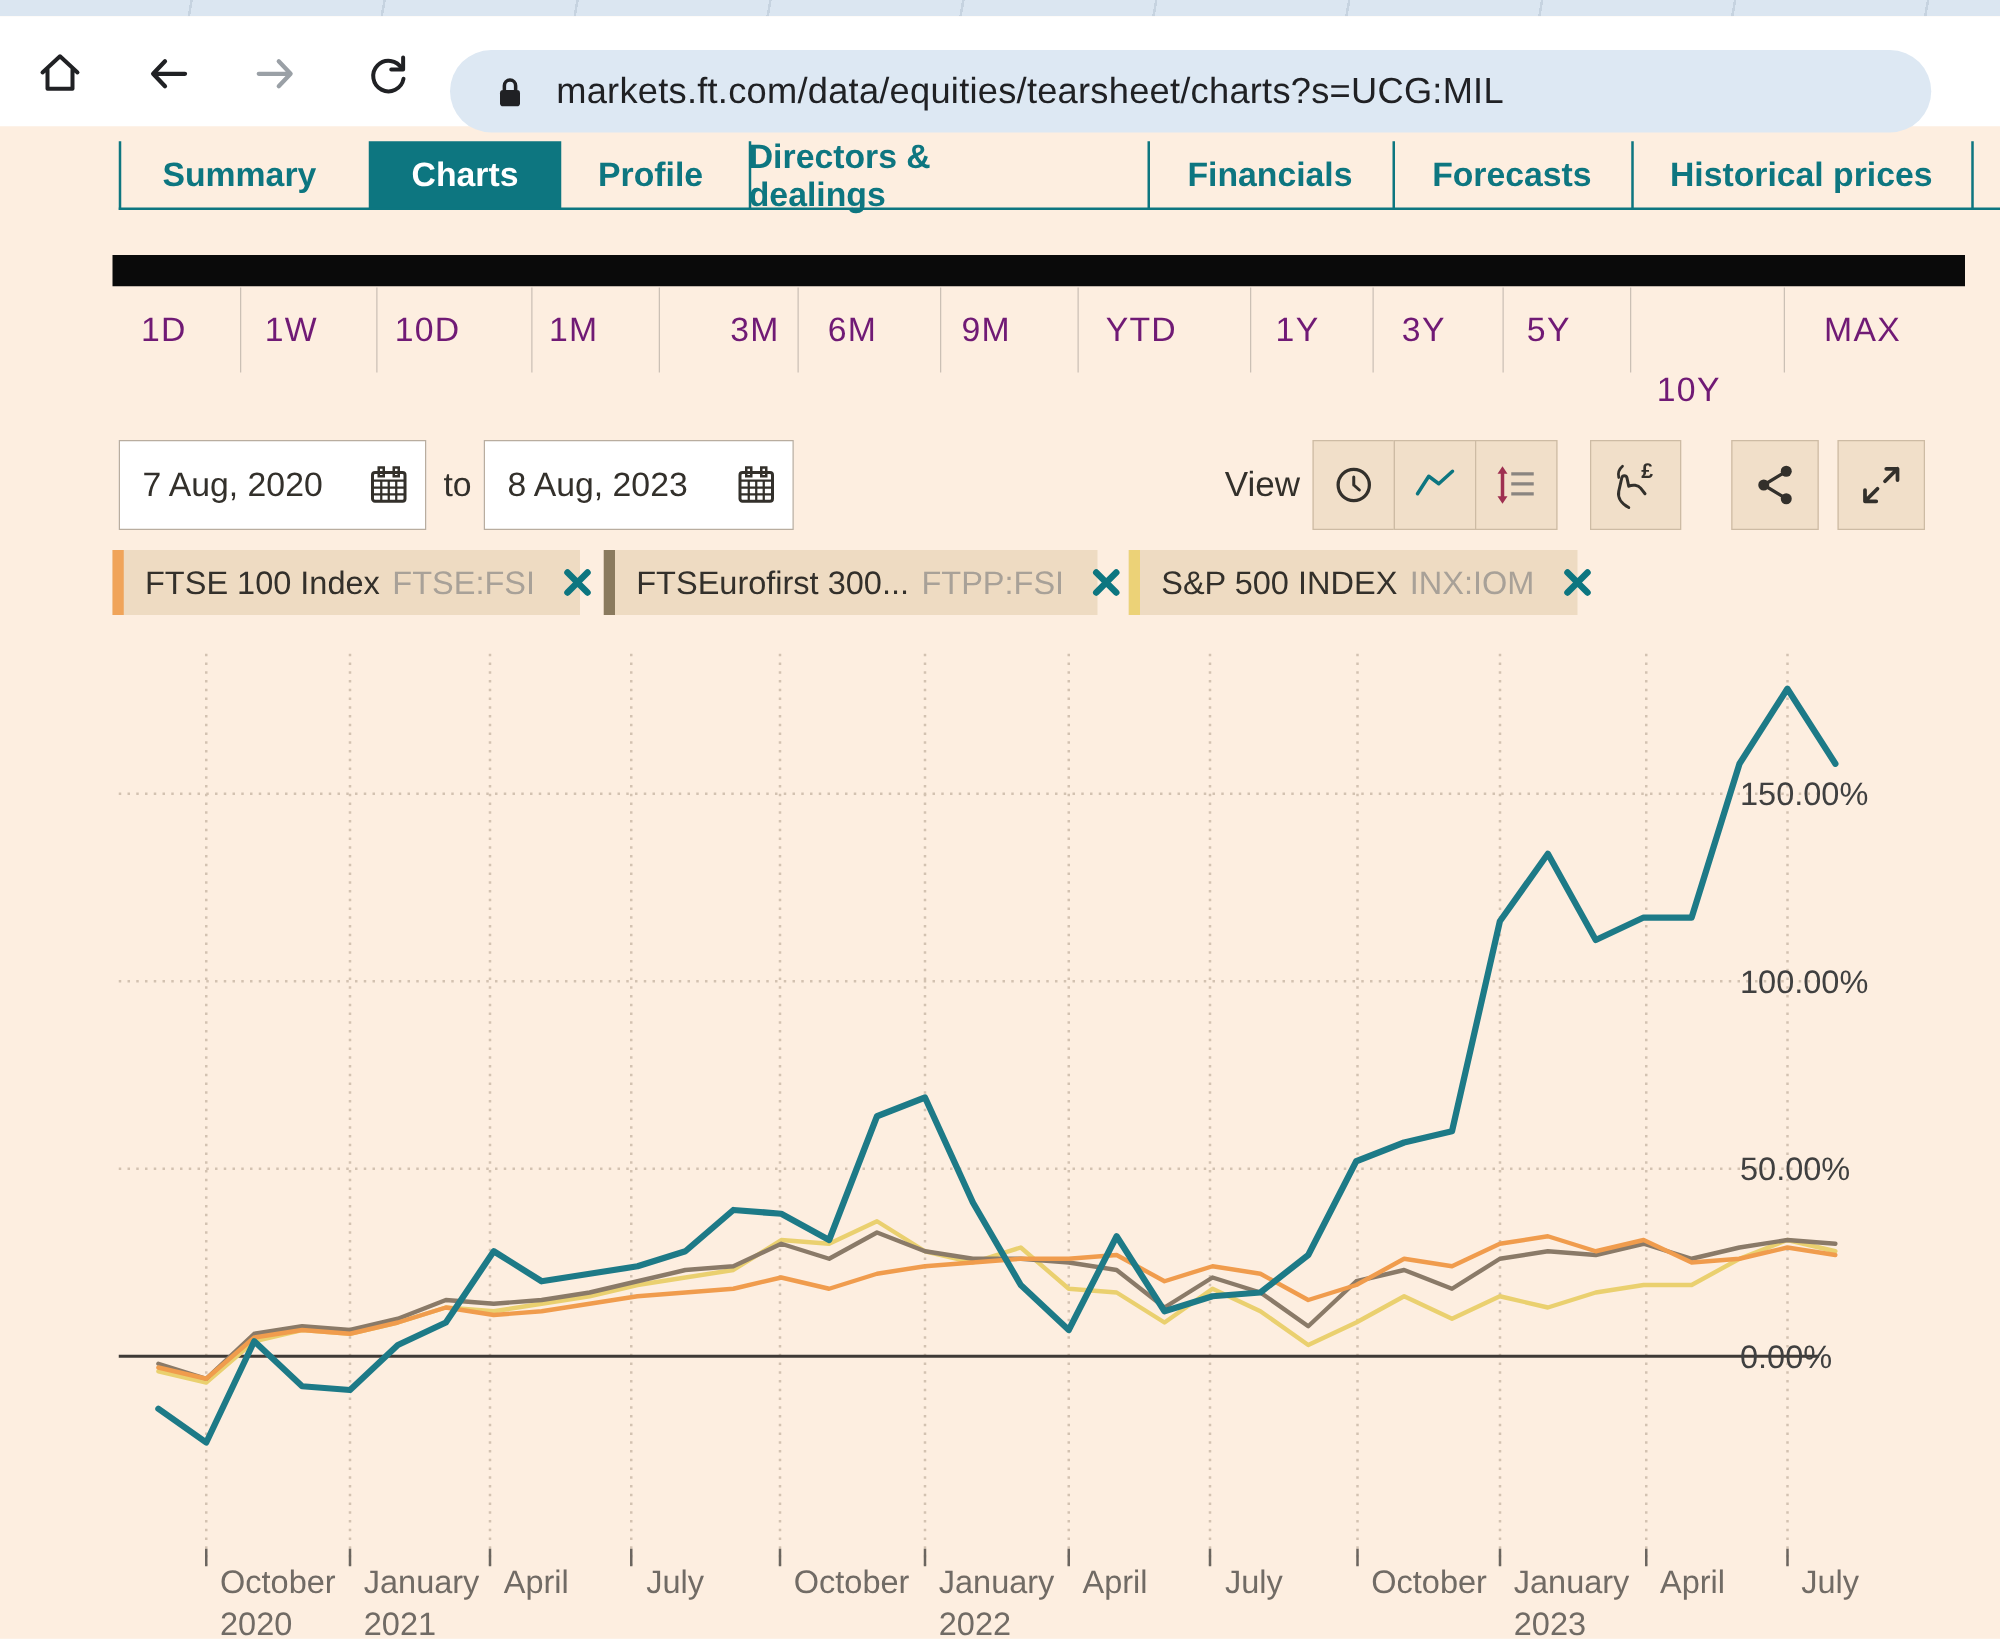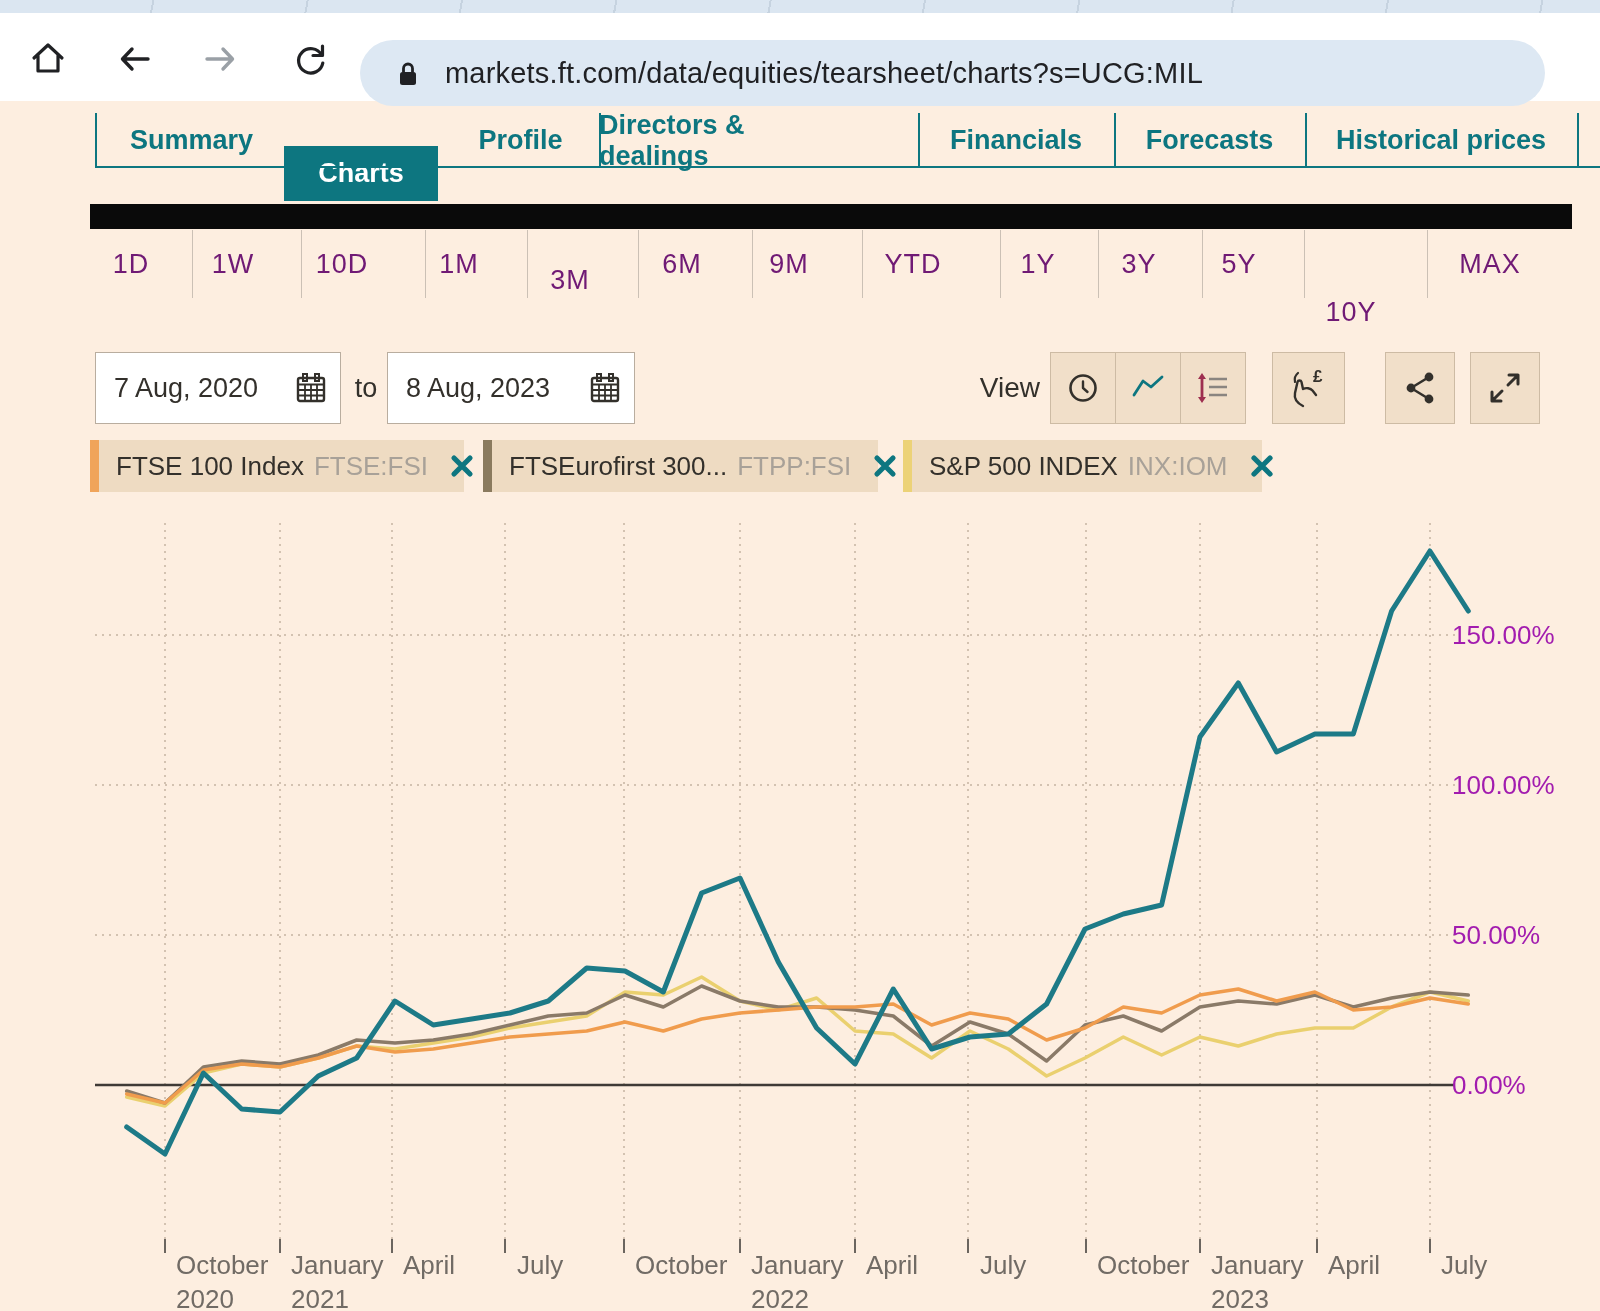--- a/index.html
+++ b/index.html
@@ -40,21 +40,21 @@
     box-sizing:border-box;display:flex;align-items:center;justify-content:center;cursor:pointer;}
   
   .chip{position:absolute;top:440px;height:52px;background:#eedbc2;display:flex;align-items:center;cursor:default;}
   .chipbar{position:absolute;left:0;top:0;bottom:0;width:9px;}
   .chipname{margin-left:26px;font-size:26px;color:#33302b;white-space:nowrap;}
   .chipsym{margin-left:10px;font-size:26px;color:#a8a198;white-space:nowrap;}
   .chipx{margin-left:22px;margin-right:20px;border:none;background:transparent;cursor:pointer;
     display:flex;align-items:center;padding:0;}
   
   #chart-svg{position:absolute;left:0;top:500px;}
-  .ylab{position:absolute;left:1452px;font-size:26px;color:#a21caf;}
+  .ylab{position:absolute;left:1392px;font-size:26px;color:#404040;}
   .xlab{position:absolute;font-size:26px;color:#716b65;line-height:34px;white-space:nowrap;}
   .xlab span{display:block;}
 </style>
 </head>
 <body>
 
 <div id="screen">
 
   <div id="tabstrip"></div>
   <div id="toolbar">
@@ -85,41 +85,41 @@
             <rect x="7" y="13" width="16" height="13" rx="2.5" fill="#202124"></rect>
             <path d="M10.5 13 V9.5 a4.5 4.5 0 0 1 9 0 V13" fill="none" stroke="#202124" stroke-width="2.8"></path>
           </svg>
       </span>
       <span id="urltext">markets.ft.com/data/equities/tearsheet/charts?s=UCG:MIL</span>
     </div>
   </div>
 
   <div>
     <div class="tab" style="left:95px;width:193px;">Summary</div>
-    <div class="tab active" style="left:284px;width:154px;margin-top:33px;">Charts</div>
+    <div class="tab active" style="left:295px;width:154px;">Charts</div>
     <div class="tab" style="left:442px;width:157px;">Profile</div>
     <div class="tab" style="left:599px;width:256px;">Directors &amp; dealings</div>
     <div class="tab" style="left:918px;width:196px;">Financials</div>
     <div class="tab" style="left:1114px;width:191px;">Forecasts</div>
     <div class="tab" style="left:1305px;width:272px;">Historical prices</div>
     <div class="tabdiv" style="left:95px;"></div>
     <div class="tabdiv" style="left:599px;"></div>
     <div class="tabdiv" style="left:918px;"></div>
     <div class="tabdiv" style="left:1114px;"></div>
     <div class="tabdiv" style="left:1305px;"></div>
     <div class="tabdiv" style="left:1577px;"></div>
     <div id="tab-underline"></div>
   </div>
 
   <div id="blackbar"></div>
   <button class="range" style="left:131px;">1D</button>
   <button class="range" style="left:233px;">1W</button>
   <button class="range" style="left:342px;">10D</button>
   <button class="range" style="left:459px;">1M</button>
-  <button class="range" style="left:570px;margin-top:16px;">3M</button>
+  <button class="range" style="left:604px;">3M</button>
   <button class="range" style="left:682px;">6M</button>
   <button class="range" style="left:789px;">9M</button>
   <button class="range" style="left:913px;">YTD</button>
   <button class="range" style="left:1038px;">1Y</button>
   <button class="range" style="left:1139px;">3Y</button>
   <button class="range" style="left:1239px;">5Y</button>
   <button class="range" style="left:1351px;margin-top:48px;">10Y</button>
   <button class="range" style="left:1490px;">MAX</button>
   <div class="rangediv" style="left:192px;"></div>
   <div class="rangediv" style="left:301px;"></div>

